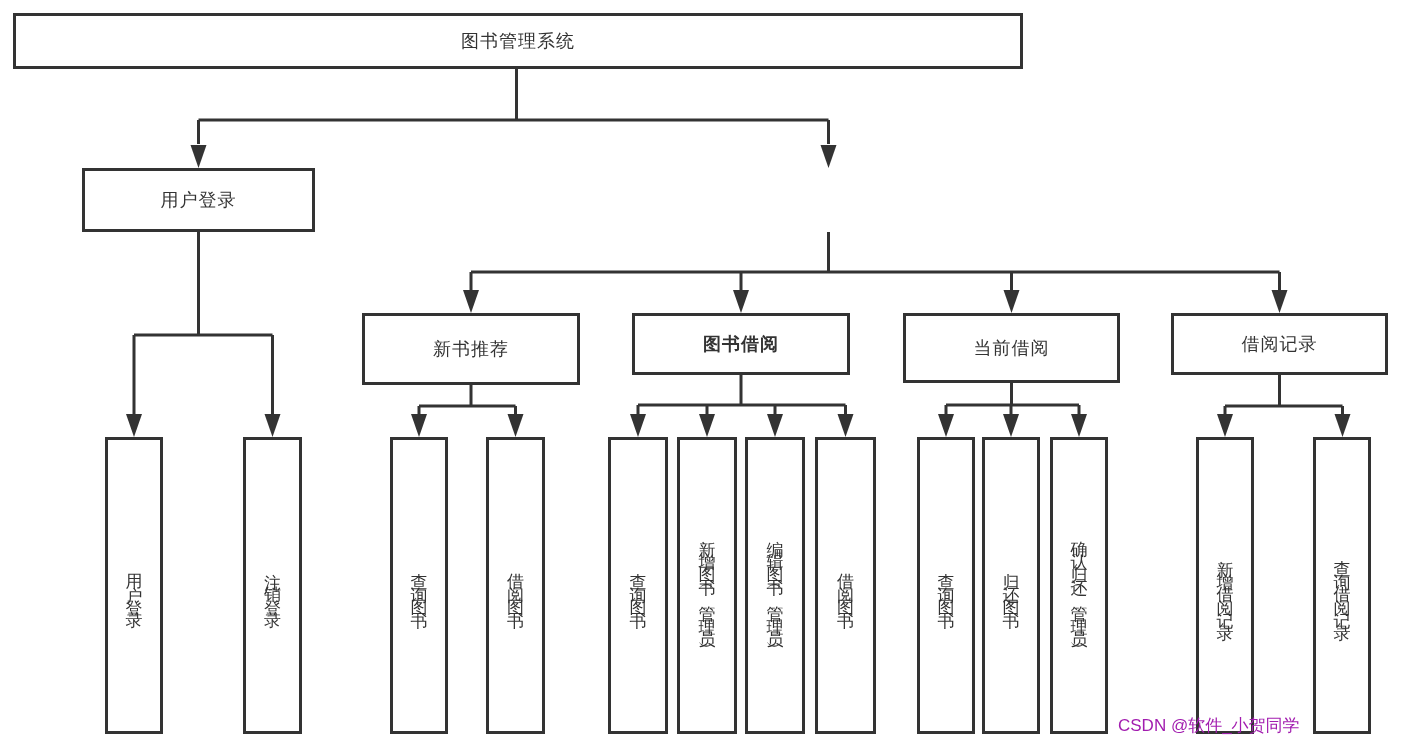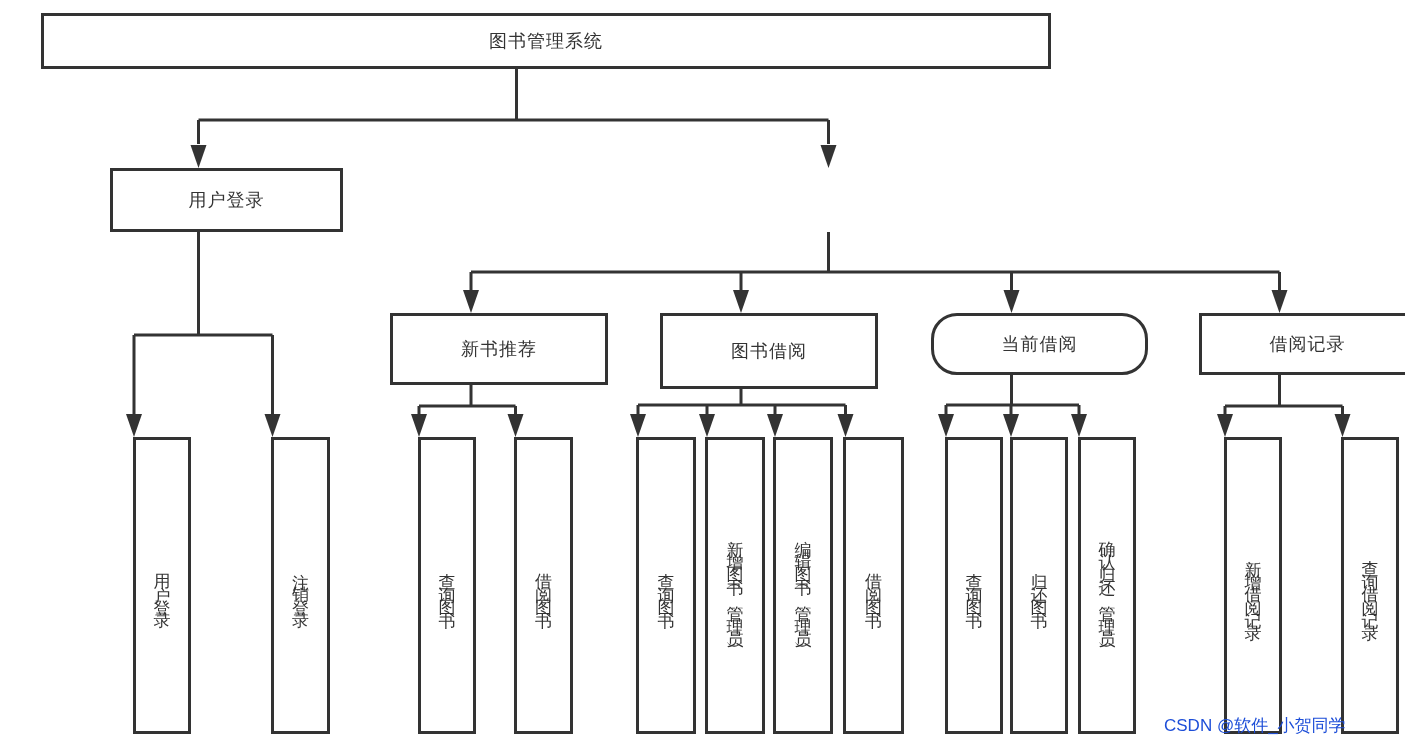--- a/index.html
+++ b/index.html
@@ -20,37 +20,36 @@
   }
   .node {
     position: absolute;
     box-sizing: border-box;
     border: 3px solid #333333;
     background: #ffffff;
     display: flex;
     align-items: center;
     justify-content: center;
     text-align: center;
-    margin-left: 28px;
   }
   .node.h { font-size: 18px; letter-spacing: 1px; }
   .node.v .vtext {
     writing-mode: vertical-rl;
     text-orientation: mixed;
     line-height: 1;
     font-size: 17px;
     letter-spacing: 13px;
     white-space: nowrap;
   }
   #watermark {
     position: absolute;
-    left: 1164px;
+    left: 1118px;
     top: 714px;
     font-size: 17px;
-    color: #1d4ed8;
+    color: #a21caf;
     white-space: nowrap;
   }
 </style>
 </head>
 <body>
 
 <div id="stage">
 
   <svg id="connectors" viewBox="0 0 1405 747" xmlns="http://www.w3.org/2000/svg">
     <g stroke="#333333" stroke-width="3" fill="none">
@@ -96,24 +95,24 @@
     <span>图书管理系统</span>
   </div>
 
   <div class="node h" style="left:82px; top:168px; width:233px; height:64px;">
     <span>用户登录</span>
   </div>
 
   <div class="node h" style="left:362px; top:313px; width:218px; height:72px;">
     <span>新书推荐</span>
   </div>
-  <div class="node h" style="left:632px; top:313px; width:218px; height:76px;">
+  <div class="node h" style="left:632px; top:313px; width:218px; height:62px;font-weight:bold;">
     <span>图书借阅</span>
   </div>
-  <div class="node h" style="left:903px; top:313px; width:217px; height:62px;border-radius:26px;">
+  <div class="node h" style="left:903px; top:313px; width:217px; height:70px;">
     <span>当前借阅</span>
   </div>
   <div class="node h" style="left:1171px; top:313px; width:217px; height:62px;justify-content:center;">
     <span>借阅记录</span>
   </div>
 
   <div class="node v" style="left:105px; top:437px; width:58px; height:297px;">
     <span class="vtext">用户登录</span>
   </div>
   <div class="node v" style="left:243px; top:437px; width:59px; height:297px;">

